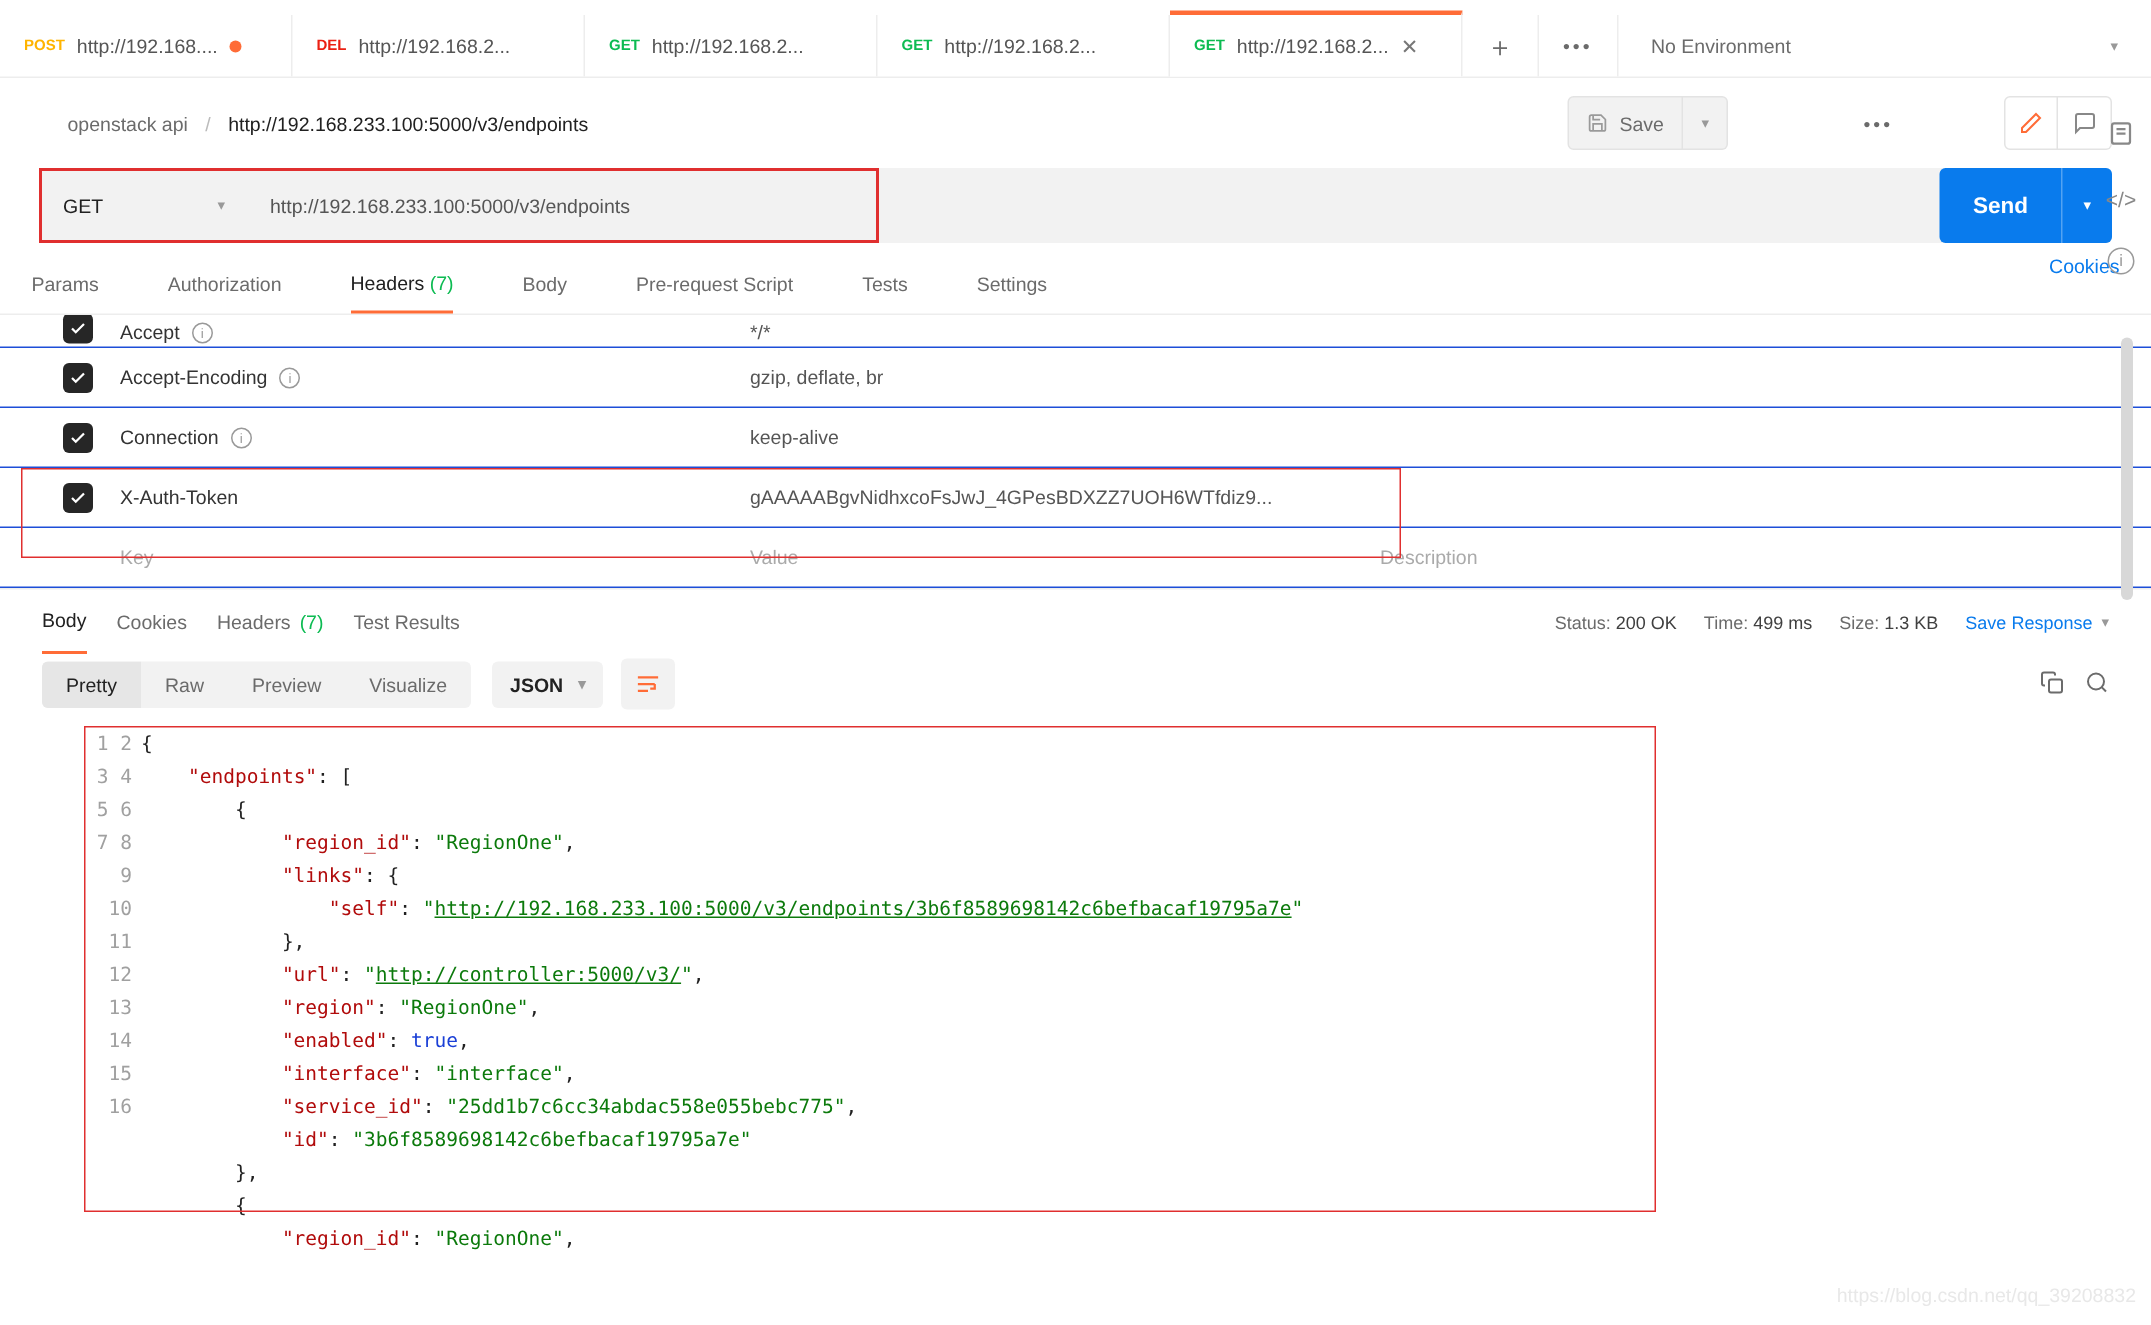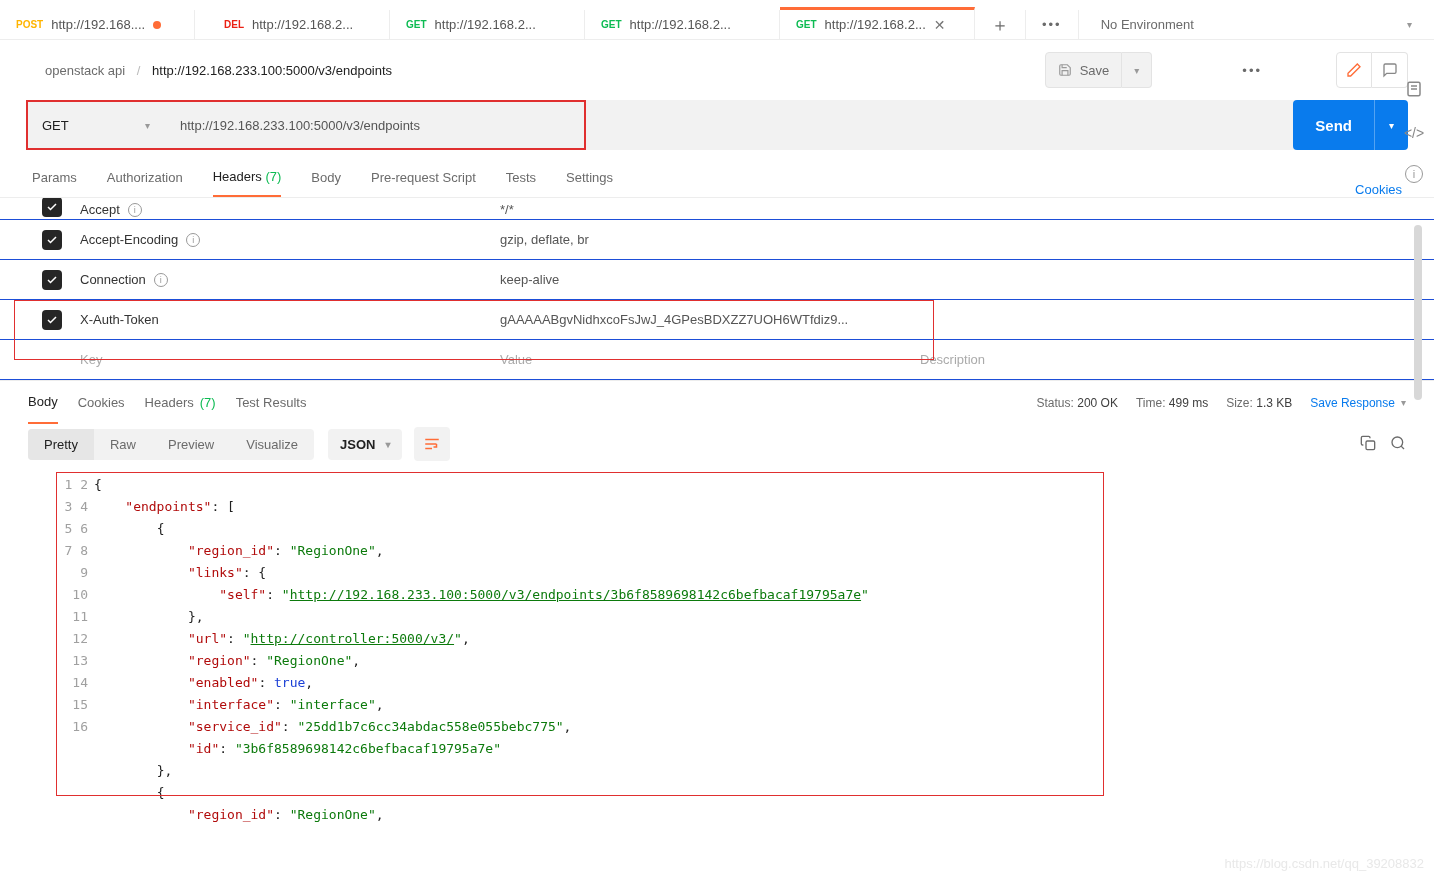--- a/index.html
+++ b/index.html
@@ -1,27 +1,27 @@
 <!DOCTYPE html>
 <html><head>
 <meta charset="utf-8">
 <style>
 * { box-sizing: border-box; margin: 0; padding: 0; }
 body { font-family: -apple-system, BlinkMacSystemFont, "Segoe UI", Arial, sans-serif; font-size: 13px; color: #212121; background: #fff; overflow: hidden; width: 1434px; height: 883px; }
 
 
-.tabs { display: flex; height: 40px; border-bottom: 1px solid #ededed; align-items: stretch; padding-top: 10px; }
+.tabs { display: flex; height: 52px; border-bottom: 1px solid #ededed; align-items: stretch; padding-top: 10px; }
 .tab { display: flex; align-items: center; gap: 8px; padding: 0 16px; min-width: 195px; border-right: 1px solid #ededed; color: #6b6b6b; cursor: pointer; position: relative; }
 .tab .method { font-size: 10px; font-weight: 700; }
 .tab .ttl { max-width: 120px; overflow: hidden; text-overflow: ellipsis; white-space: nowrap; color: #555; }
 .tab.active { border-top: 3px solid #ff6c37; margin-top: -3px; background: #fff; }
 .tab .dot { width: 8px; height: 8px; background: #ff6c37; border-radius: 50%; }
 .tab .close { color: #777; font-size: 14px; }
 .method-post { color: #ffb400; }
-.method-del { color: #eb2013; margin-left: 13px; }
+.method-del { color: #eb2013; }
 .method-get { color: #0cbb52; }
 .tab.newtab { min-width: 40px; justify-content: center; }
 .tab.more { min-width: 40px; justify-content: center; }
 .plus { font-size: 18px; color: #6b6b6b; }
 .dots { letter-spacing: 2px; color: #6b6b6b; }
 .env { display: flex; align-items: center; padding: 0 22px; gap: 10px; color: #6b6b6b; flex: 1; }
 .chev { font-size: 10px; color: #999; }
 
 
 .titlerow { display: flex; align-items: center; height: 60px; padding: 0 26px 0 45px; gap: 48px; }
@@ -42,21 +42,21 @@
 
 .urlrow { display: flex; align-items: center; height: 50px; margin: 0 26px 8px 26px; background: #f2f2f2; border-radius: 4px; }
 .method-sel { width: 140px; height: 100%; display: flex; align-items: center; justify-content: space-between; padding: 0 16px 0 14px; border: 2px solid #e02f2f; border-right: none; }
 .urlinput { flex: 1; height: 100%; display: flex; align-items: center; padding: 0 14px; color: #555; border: 2px solid #e02f2f; border-left: none; max-width: 420px; }
 .urlrest { flex: 1; }
 .sendbtn { display: flex; align-items: center; background: #097bed; color: #fff; height: 50px; border-radius: 4px; cursor: pointer; margin-left: 10px; }
 .sendbtn .lbl { padding: 0 22px; font-weight: 600; font-size: 15px; }
 .sendbtn .dd { padding: 0 14px; border-left: 1px solid rgba(255,255,255,0.3); height: 100%; display: flex; align-items: center; }
 
 
-.subtabs { display: flex; align-items: flex-end; height: 40px; padding: 0 32px; border-bottom: 1px solid #ededed; gap: 30px; }
+.subtabs { display: flex; align-items: flex-start; height: 40px; padding: 0 21px; border-bottom: 1px solid #ededed; gap: 46px; }
 .subtab { color: #6b6b6b; cursor: pointer; height: 100%; display: flex; align-items: center; }
 .subtab.active { color: #212121; border-bottom: 2px solid #ff6c37; font-weight: 500; }
 .cnt { color: #0cbb52; }
 .cookieslink { color: #097bed; cursor: pointer; }
 
 
 .htable { position: relative; }
 .hrow { display: flex; align-items: center; height: 40px; border-bottom: 1px solid #1d4ed8; padding-left: 42px; }
 .hrow:nth-child(even){ }
 .hrow.cut { height: 22px; overflow: hidden; align-items: flex-end; padding-bottom: 2px; }

